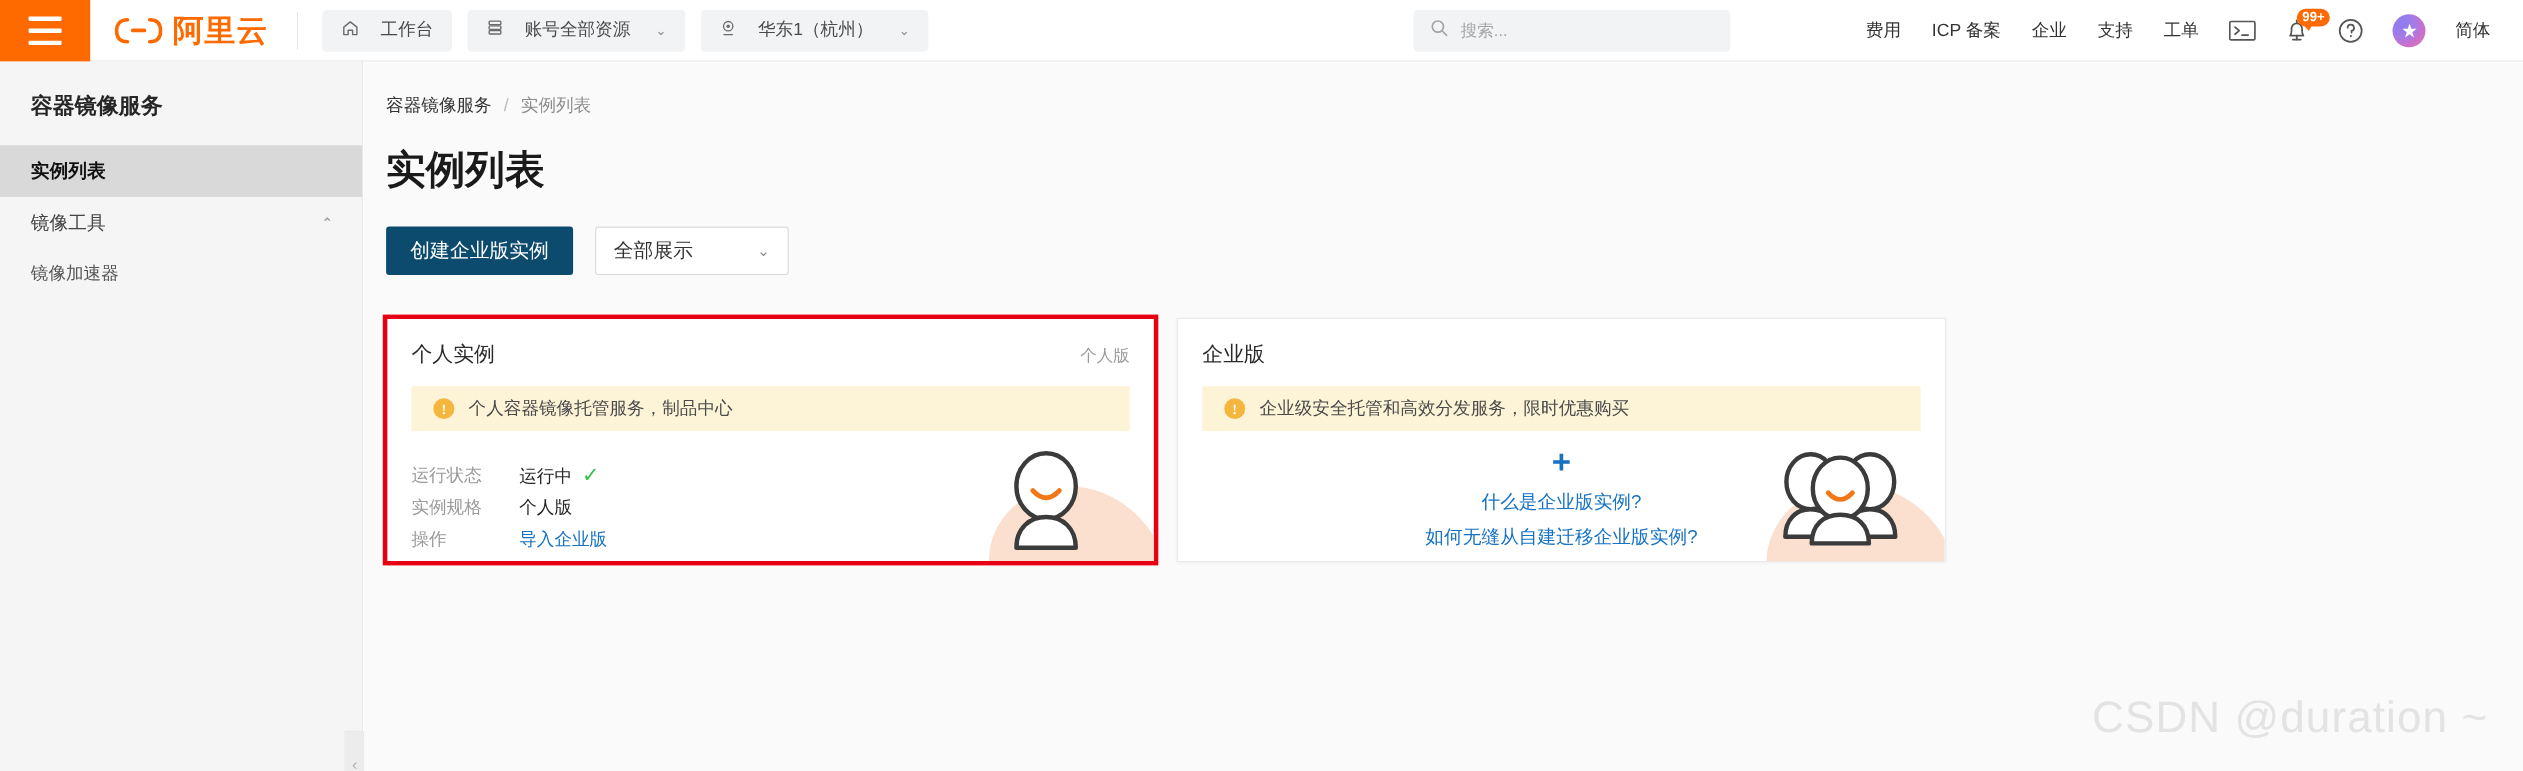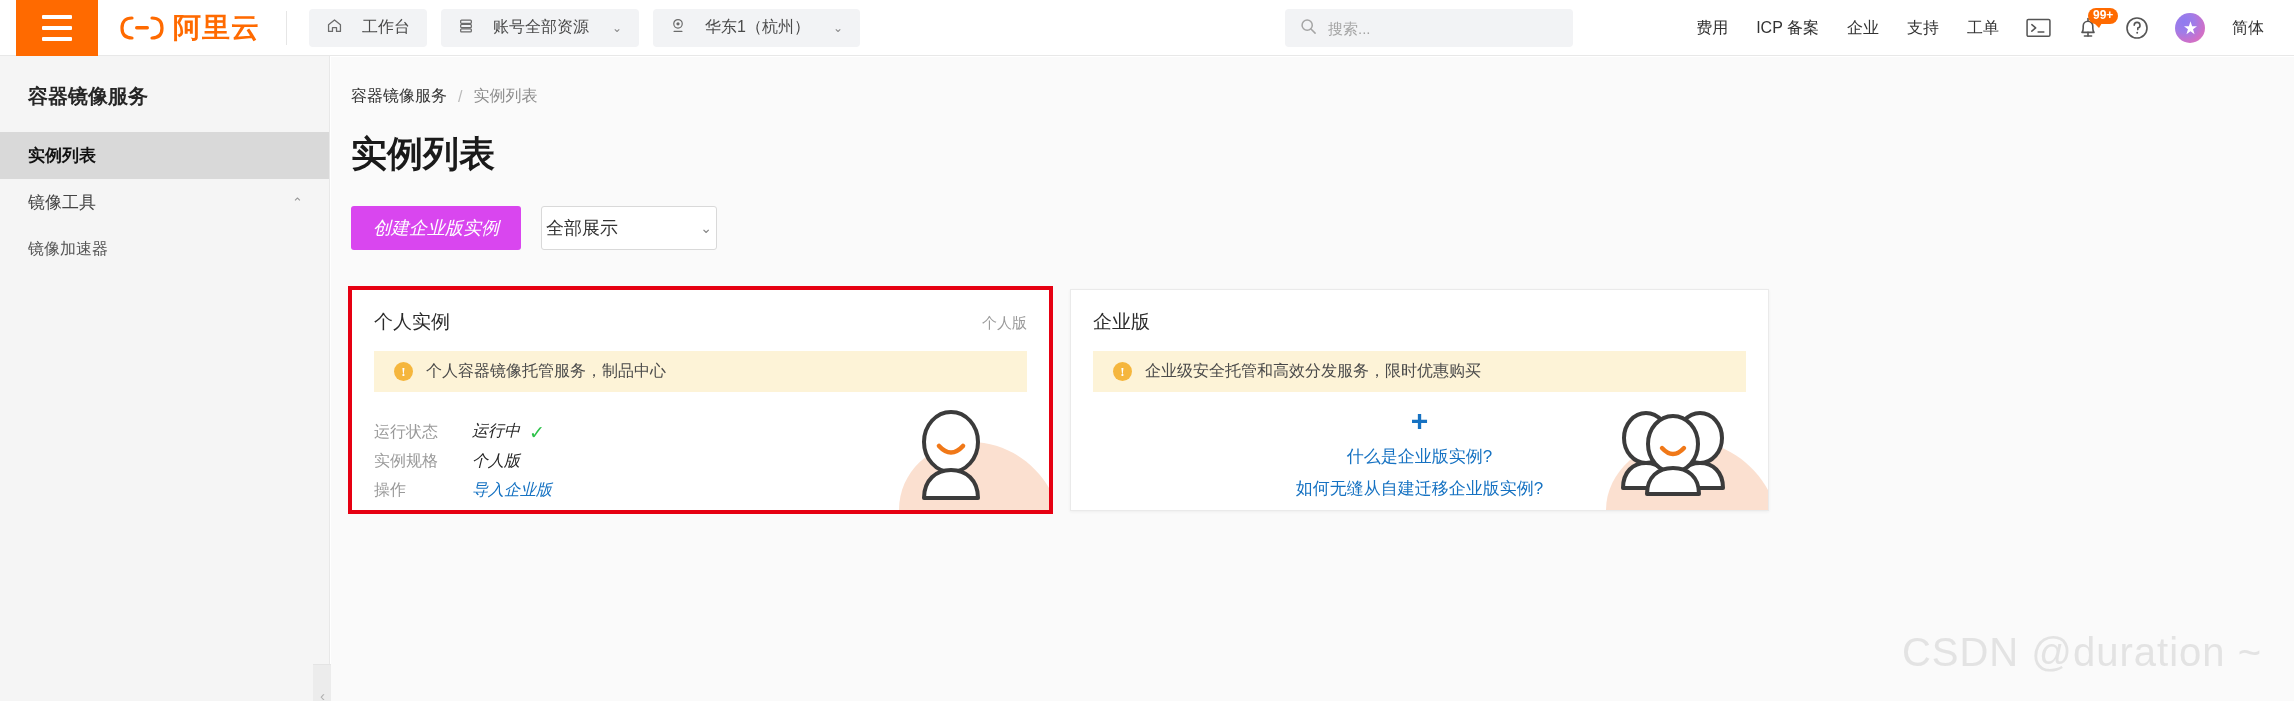--- a/index.html
+++ b/index.html
@@ -8,21 +8,21 @@
     background: #fff;
     font-family: "Liberation Sans", "DejaVu Sans", sans-serif;
     overflow: hidden;
   }
   #root { position: relative; width: 2294px; height: 701px; background:#fff; }
 
   
   .topbar {
     position: absolute; left:0; top:0; width:2294px; height:56px;
     background:#fff; border-bottom:1px solid #e8e8e8;
-    display:flex; align-items:center;padding-left:16px;
+    display:flex; align-items:center;
   }
   .hamburger {
     width:82px; height:56px; background:#FF6A00;
     display:flex; flex-direction:column; align-items:center; justify-content:center; gap:7px;
     cursor:pointer; flex:0 0 auto;
   }
   .hamburger span { display:block; width:30px; height:4px; background:#fff; border-radius:1px; }
 
   .brand { display:flex; align-items:center; gap:9px; padding:0 26px 0 22px; flex:0 0 auto; }
   .brand-mark { display:flex; align-items:center; }
@@ -108,27 +108,27 @@
     display:flex; align-items:center; gap:11px;
   }
   .breadcrumb .sep { color:#bbb; }
   .breadcrumb .cur { color:#8c8c8c; }
   .breadcrumb .lnk { color:#333; cursor:pointer; }
 
   .page-title { padding:23px 0 0 20px; font-size:36px; font-weight:700; color:#1a1a1a; }
 
   .toolbar { padding:27px 0 0 20px; display:flex; align-items:center; gap:20px; }
   .btn-primary {
-    height:44px; background:#d946ef; color:#fff; border:0; border-radius:3px;
-    font-size:18px; font-family:inherit; padding:0 22px; cursor:pointer; white-space:nowrap;font-style:italic;
+    height:44px; background:#0c4a6e; color:#fff; border:0; border-radius:3px;
+    font-size:18px; font-family:inherit; padding:0 22px; cursor:pointer; white-space:nowrap;
   }
   .select-box {
     height:44px; width:176px; background:#fff; border:1px solid #d9d9d9; border-radius:3px;
     display:flex; align-items:center; justify-content:space-between;
-    padding:0 4px; font-size:18px; color:#333; cursor:pointer;
+    padding:0 16px; font-size:18px; color:#333; cursor:pointer;
   }
   .select-box .caret { color:#888; font-size:14px; }
 
   
   .cards { position:absolute; left:20px; top:232px; display:flex; gap:20px; }
 
   .card {
     position:relative; width:699px; height:222px; background:#fff;
     border:1px solid #eaeaea; overflow:hidden;
     box-shadow:0 1px 3px rgba(0,0,0,.05);
@@ -149,21 +149,21 @@
   }
   .warn-icon {
     width:19px; height:19px; border-radius:50%; background:#f5b63d; flex:0 0 auto;
     color:#fff; font-size:13px; font-weight:700; line-height:19px; text-align:center;
     font-family:"Liberation Serif", serif;
   }
 
   .kv { margin:26px 0 0 22px; position:relative; z-index:2; }
   .kv-row { display:flex; align-items:center; height:29px; font-size:16px; }
   .kv-row .k { width:98px; color:#9a9a9a; }
-  .kv-row .v { color:#262626; display:flex; align-items:flex-start; gap:9px;font-style:italic; }
+  .kv-row .v { color:#262626; display:flex; align-items:flex-end; gap:9px; }
   .kv-row .v.link { color:#1672c2; cursor:pointer; }
   .tick { color:#2ec24a; font-size:19px; font-weight:700; }
 
   .illus { position:absolute; right:0; bottom:0; width:190px; height:130px; z-index:1; }
 
   .ent-body {
     position:relative; z-index:2;
     display:flex; flex-direction:column; align-items:center; padding-top:14px; gap:2px;
   }
   .plus { font-size:30px; color:#1672c2; font-weight:700; line-height:1; cursor:pointer; }

